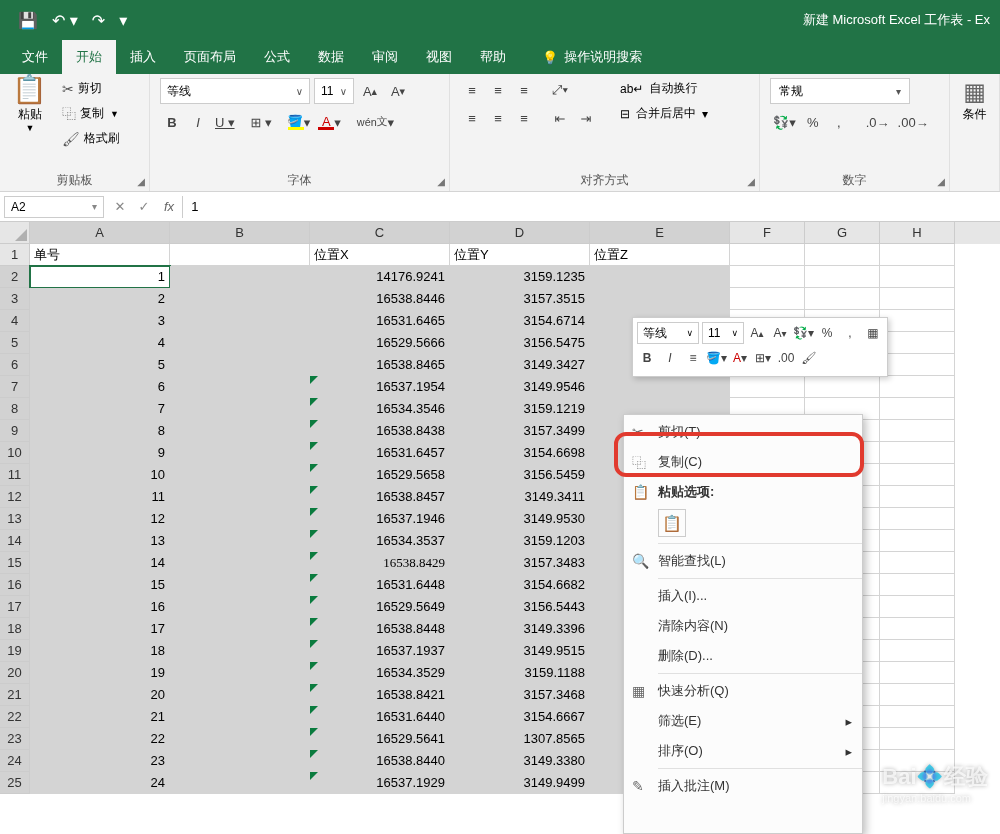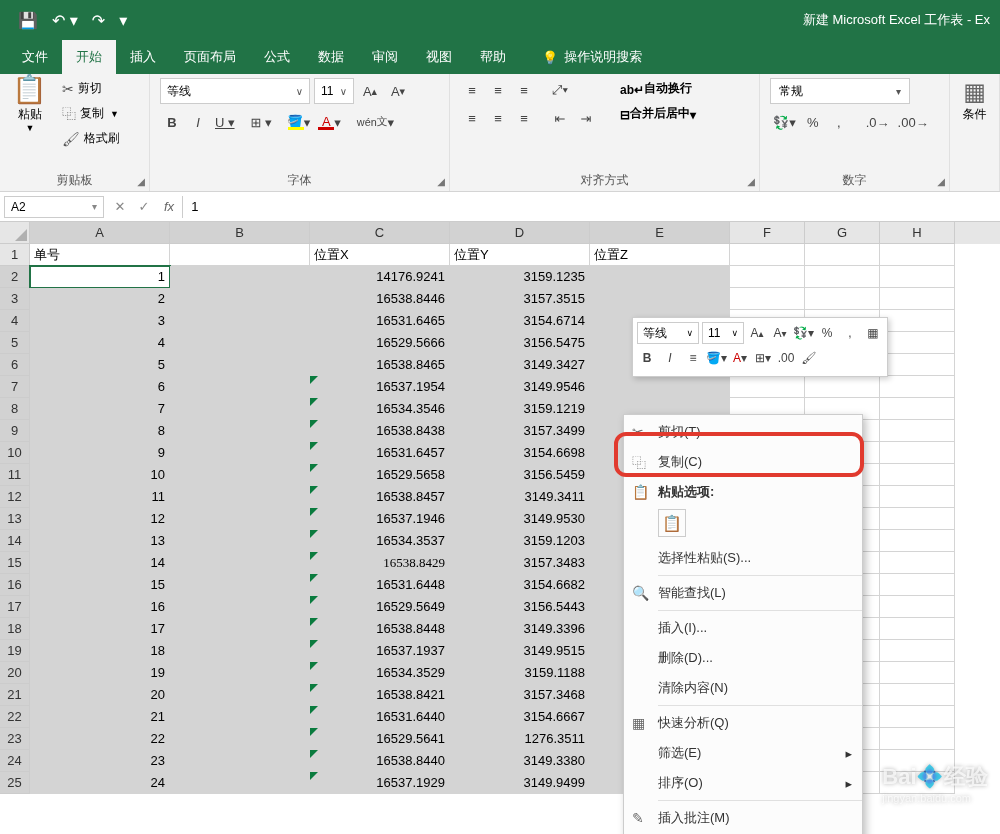--- a/index.html
+++ b/index.html
@@ -36,21 +36,21 @@
 .font-name { width: 150px; }
 .font-size { width: 40px; }
 .dd-arrow { margin-left: auto; font-size: 10px; color: #555; }
 .font-row { display: flex; gap: 2px; margin-top: 6px; }
 .rb-btn { min-width: 24px; height: 24px; display: flex; align-items: center; justify-content: center; font-size: 13px; color: #444; cursor: pointer; padding: 0 3px; }
 .rb-btn.bold { font-weight: bold; }
 .rb-btn.italic { font-style: italic; }
 .rb-btn.underline { text-decoration: underline; }
 .color-bar { width: 16px; height: 3px; margin-top: -2px; }
 .align-right { display: flex; flex-direction: column; gap: 4px; font-size: 12px; margin-left: 12px; }
-.align-item { display: flex; align-items: flex-end; cursor: pointer; padding: 2px; font-weight: bold; }
+.align-item { display: flex; align-items: center; gap: 6px; cursor: pointer; padding: 2px; }
 
 .num-dd { border: 1px solid #ccc; background: #fff; width: 140px; height: 26px; display: flex; align-items: center; padding: 0 8px; font-size: 12px; }
 .num-row { display: flex; gap: 2px; margin-top: 6px; }
 
 
 .formula-bar { height: 30px; border-bottom: 1px solid #ccc; display: flex; align-items: center; background: #fff; }
 .name-box { width: 100px; border: 1px solid #ccc; height: 22px; margin: 0 4px; padding: 0 6px; font-size: 12px; display: flex; align-items: center; }
 .fb-btn { width: 24px; text-align: center; color: #888; font-size: 13px; cursor: pointer; }
 .fx-label { font-style: italic; color: #666; font-size: 13px; padding: 0 8px; }
 .formula-input { flex: 1; padding: 0 8px; font-size: 13px; border-left: 1px solid #ccc; height: 22px; display: flex; align-items: center; }
@@ -558,21 +558,21 @@
           <div class="cell" style="width: 75px;"></div>
           <div class="cell" style="width: 75px;"></div>
         </div>
       </div>
       <div class="row-container">
         <div class="row-h sel">23</div>
         <div class="cells">
           <div class="cell sel r" style="width: 140px;">22</div>
           <div class="cell sel" style="width: 140px;"></div>
           <div class="cell sel r green-tri" style="width: 140px;">16529.5641</div>
-          <div class="cell sel r" style="width: 140px;">1276.3511</div>
+          <div class="cell sel r" style="width: 140px;">1307.8565</div>
           <div class="cell sel r" style="width: 140px;"></div>
           <div class="cell" style="width: 75px;"></div>
           <div class="cell" style="width: 75px;"></div>
           <div class="cell" style="width: 75px;"></div>
         </div>
       </div>
       <div class="row-container">
         <div class="row-h sel">24</div>
         <div class="cells">
           <div class="cell sel r" style="width: 140px;">23</div>
@@ -637,41 +637,37 @@
     </div>
   <div class="cm-item">
       <span class="cm-icon">⿻</span>
       <span class="cm-label">复制(C)</span>
     </div>
   <div class="cm-item" style="cursor:default">
       <span class="cm-icon">📋</span>
       <span class="cm-label" style="font-weight:bold">粘贴选项:</span>
     </div>
   <div class="paste-opt-icon">📋</div>
-  <div class="cm-item">
-      <span class="cm-icon"></span>
-      <span class="cm-label">选择性粘贴(S)...</span>
-    </div>
   <div class="cm-sep"></div>
   <div class="cm-item">
       <span class="cm-icon">🔍</span>
       <span class="cm-label">智能查找(L)</span>
     </div>
   <div class="cm-sep"></div>
   <div class="cm-item">
       <span class="cm-icon"></span>
       <span class="cm-label">插入(I)...</span>
     </div>
   <div class="cm-item">
       <span class="cm-icon"></span>
+      <span class="cm-label">清除内容(N)</span>
+    </div>
+  <div class="cm-item">
+      <span class="cm-icon"></span>
       <span class="cm-label">删除(D)...</span>
-    </div>
-  <div class="cm-item">
-      <span class="cm-icon"></span>
-      <span class="cm-label">清除内容(N)</span>
     </div>
   <div class="cm-sep"></div>
   <div class="cm-item">
       <span class="cm-icon">▦</span>
       <span class="cm-label">快速分析(Q)</span>
     </div>
   <div class="cm-item">
       <span class="cm-icon"></span>
       <span class="cm-label">筛选(E)</span>
       <span>▸</span>

